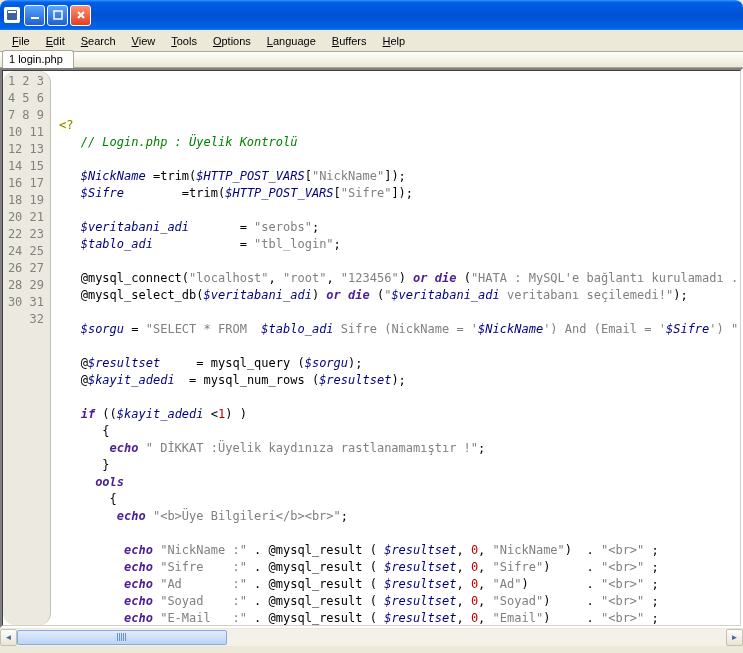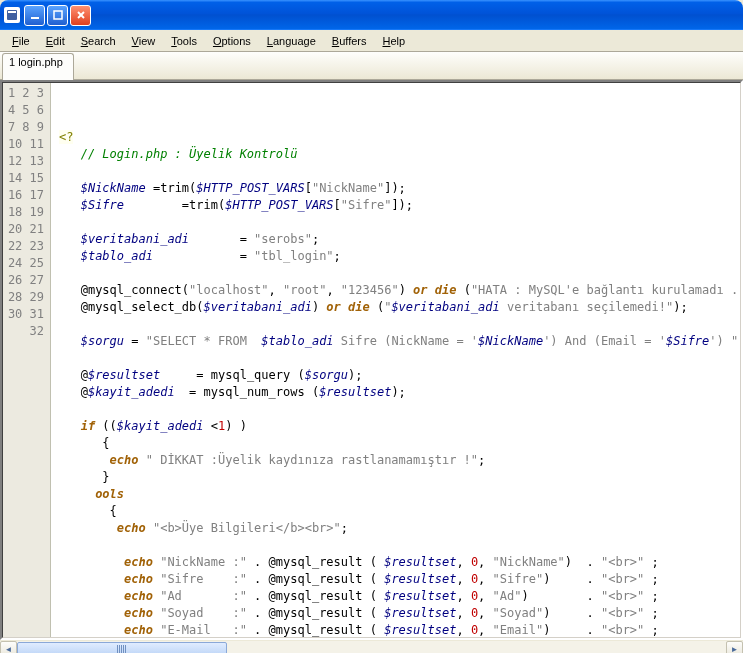--- a/index.html
+++ b/index.html
@@ -12,34 +12,34 @@
 .win-buttons { display: flex; gap: 2px; }
 .win-btn { width: 21px; height: 21px; border-radius: 3px; border: 1px solid #fff; display: flex; align-items: center; justify-content: center; font-weight: bold; color: #fff; font-size: 11px; }
 .win-btn.min { background: linear-gradient(to bottom, #5aa3ff, #2060d0); }
 .win-btn.max { background: linear-gradient(to bottom, #5aa3ff, #2060d0); }
 .win-btn.close { background: linear-gradient(to bottom, #ff9070, #e04020); }
 
 .menubar { height: 22px; background: #ece9d8; border-bottom: 1px solid #aca899; display: flex; align-items: center; padding: 0 4px; }
 .menu-item { padding: 2px 8px; cursor: default; }
 .menu-item u { text-decoration: underline; }
 
-.tabbar { height: 28px; background: linear-gradient(to bottom, #fefefc, #ece8d5); border-bottom: 1px solid #aca899; display: flex; padding-left: 2px; }
+.tabbar { height: 16px; background: linear-gradient(to bottom, #fefefc, #ece8d5); border-bottom: 1px solid #aca899; display: flex; align-items: flex-end; padding-left: 2px; }
 .tab { background: #fdfdfb; border: 1px solid #aca899; border-bottom: none; padding: 2px 10px 3px 6px; border-radius: 3px 3px 0 0; font-size: 11px; position: relative; top: 1px; }
 
 .editor-wrap { border: 2px solid; border-color: #808080 #fff #fff #808080; height: 560px; background: #fff; position: relative; }
 .editor-inner { border: 1px solid; border-color: #404040 #d4d0c8 #d4d0c8 #404040; height: 100%; display: flex; overflow: hidden; }
-.gutter { width: 48px; background: #eceae0; border-right: 1px solid #c0c0b0; text-align: right; padding: 2px 6px 0 0; font-family: 'Verdana', monospace; font-size: 12px; color: #808080; line-height: 17px; }
+.gutter { width: 48px; background: #eceae0; border-right: 1px solid #c0c0b0; text-align: right; padding: 2px 6px 0 0; font-family: 'Verdana', monospace; font-size: 12px; color: #808080; line-height: 17px; border-radius: 12px; }
 .code { flex: 1; padding: 2px 4px 0 8px; font-family: 'Verdana', monospace; font-size: 12px; line-height: 17px; white-space: pre; overflow: hidden; margin-top: 44px; }
 
 .c-open { color: #808000; background: #fffff0; }
 .c-com { color: #008000; font-style: italic; }
 .c-var { color: #000080; font-style: italic; }
 .c-op { color: #000; }
 .c-str { color: #808080; }
-.c-kw { color: #a16207; font-weight: bold; font-style: italic; }
+.c-kw { color: #4c1d95; font-weight: bold; font-style: italic; }
 .c-num { color: #c00000; }
 .c-id { color: #000080; font-style: italic; }
 
 .scrollbar-h { height: 17px; background: #f0ede1; border-top: 1px solid #ece9d8; display: flex; align-items: center; }
 .sb-btn { width: 17px; height: 17px; background: linear-gradient(to bottom, #fdfdfb, #e8e5d8); border: 1px solid #c4c1b0; border-radius: 2px; display: flex; align-items: center; justify-content: center; }
 .sb-track { flex: 1; height: 17px; position: relative; background: #f4f2e8; }
 .sb-thumb { position: absolute; left: 0; width: 210px; height: 15px; top: 1px; background: linear-gradient(to bottom, #e0ecff, #bcd4f6); border: 1px solid #8aa8d8; border-radius: 2px; display: flex; align-items: center; justify-content: center; }
 .sb-grip { width: 10px; height: 8px; background: repeating-linear-gradient(to right, #7090c0 0 1px, transparent 1px 2px); }
 .sb-arrow { font-size: 8px; color: #4a6a9a; }
 </style>

